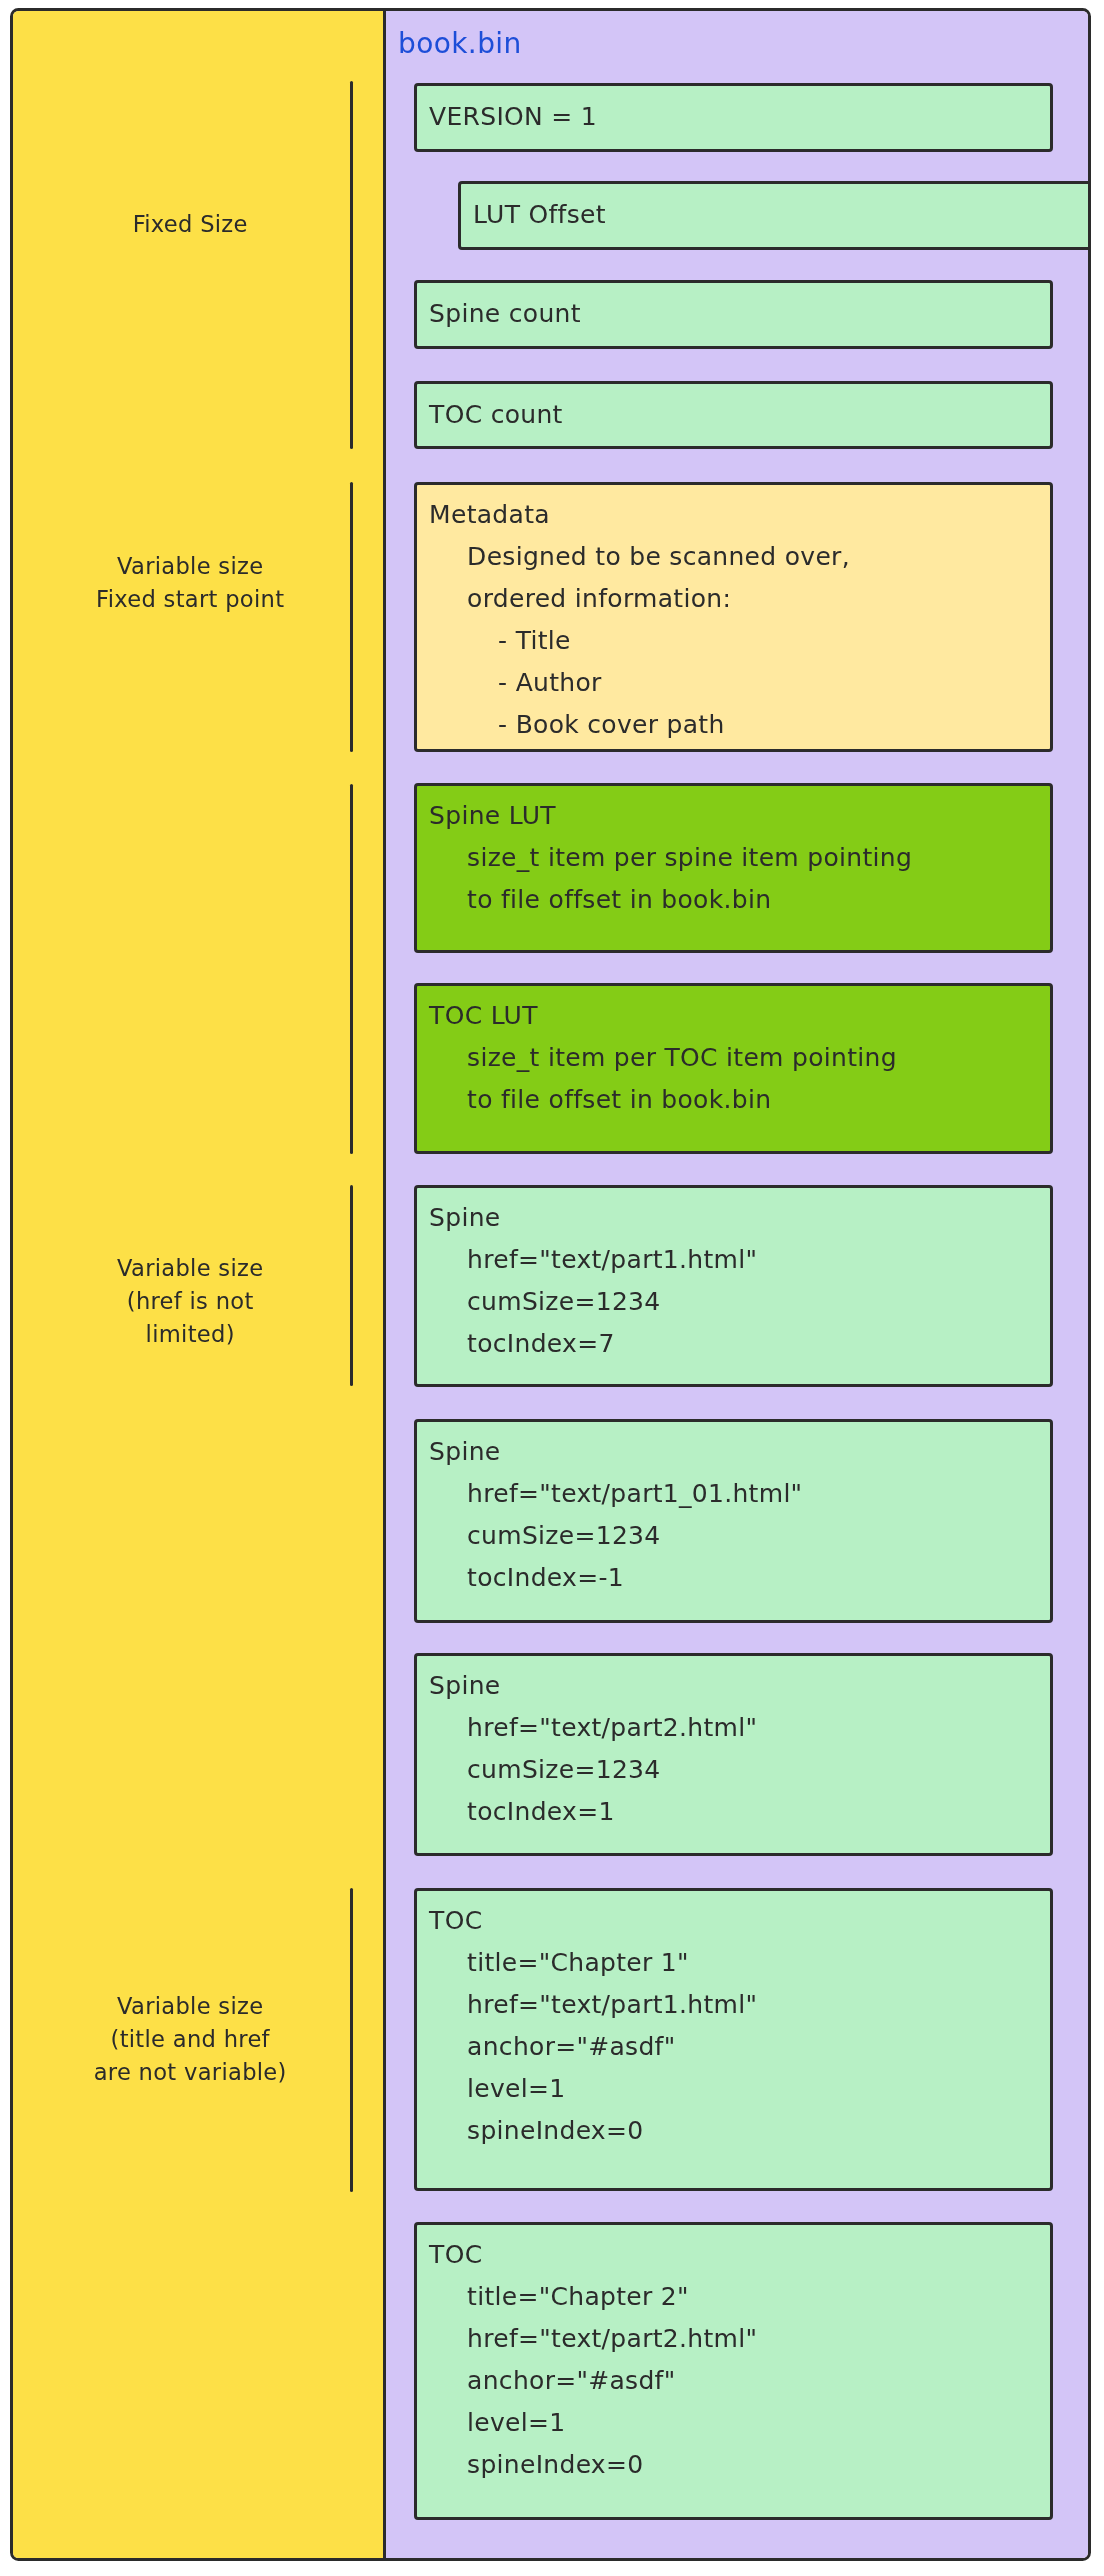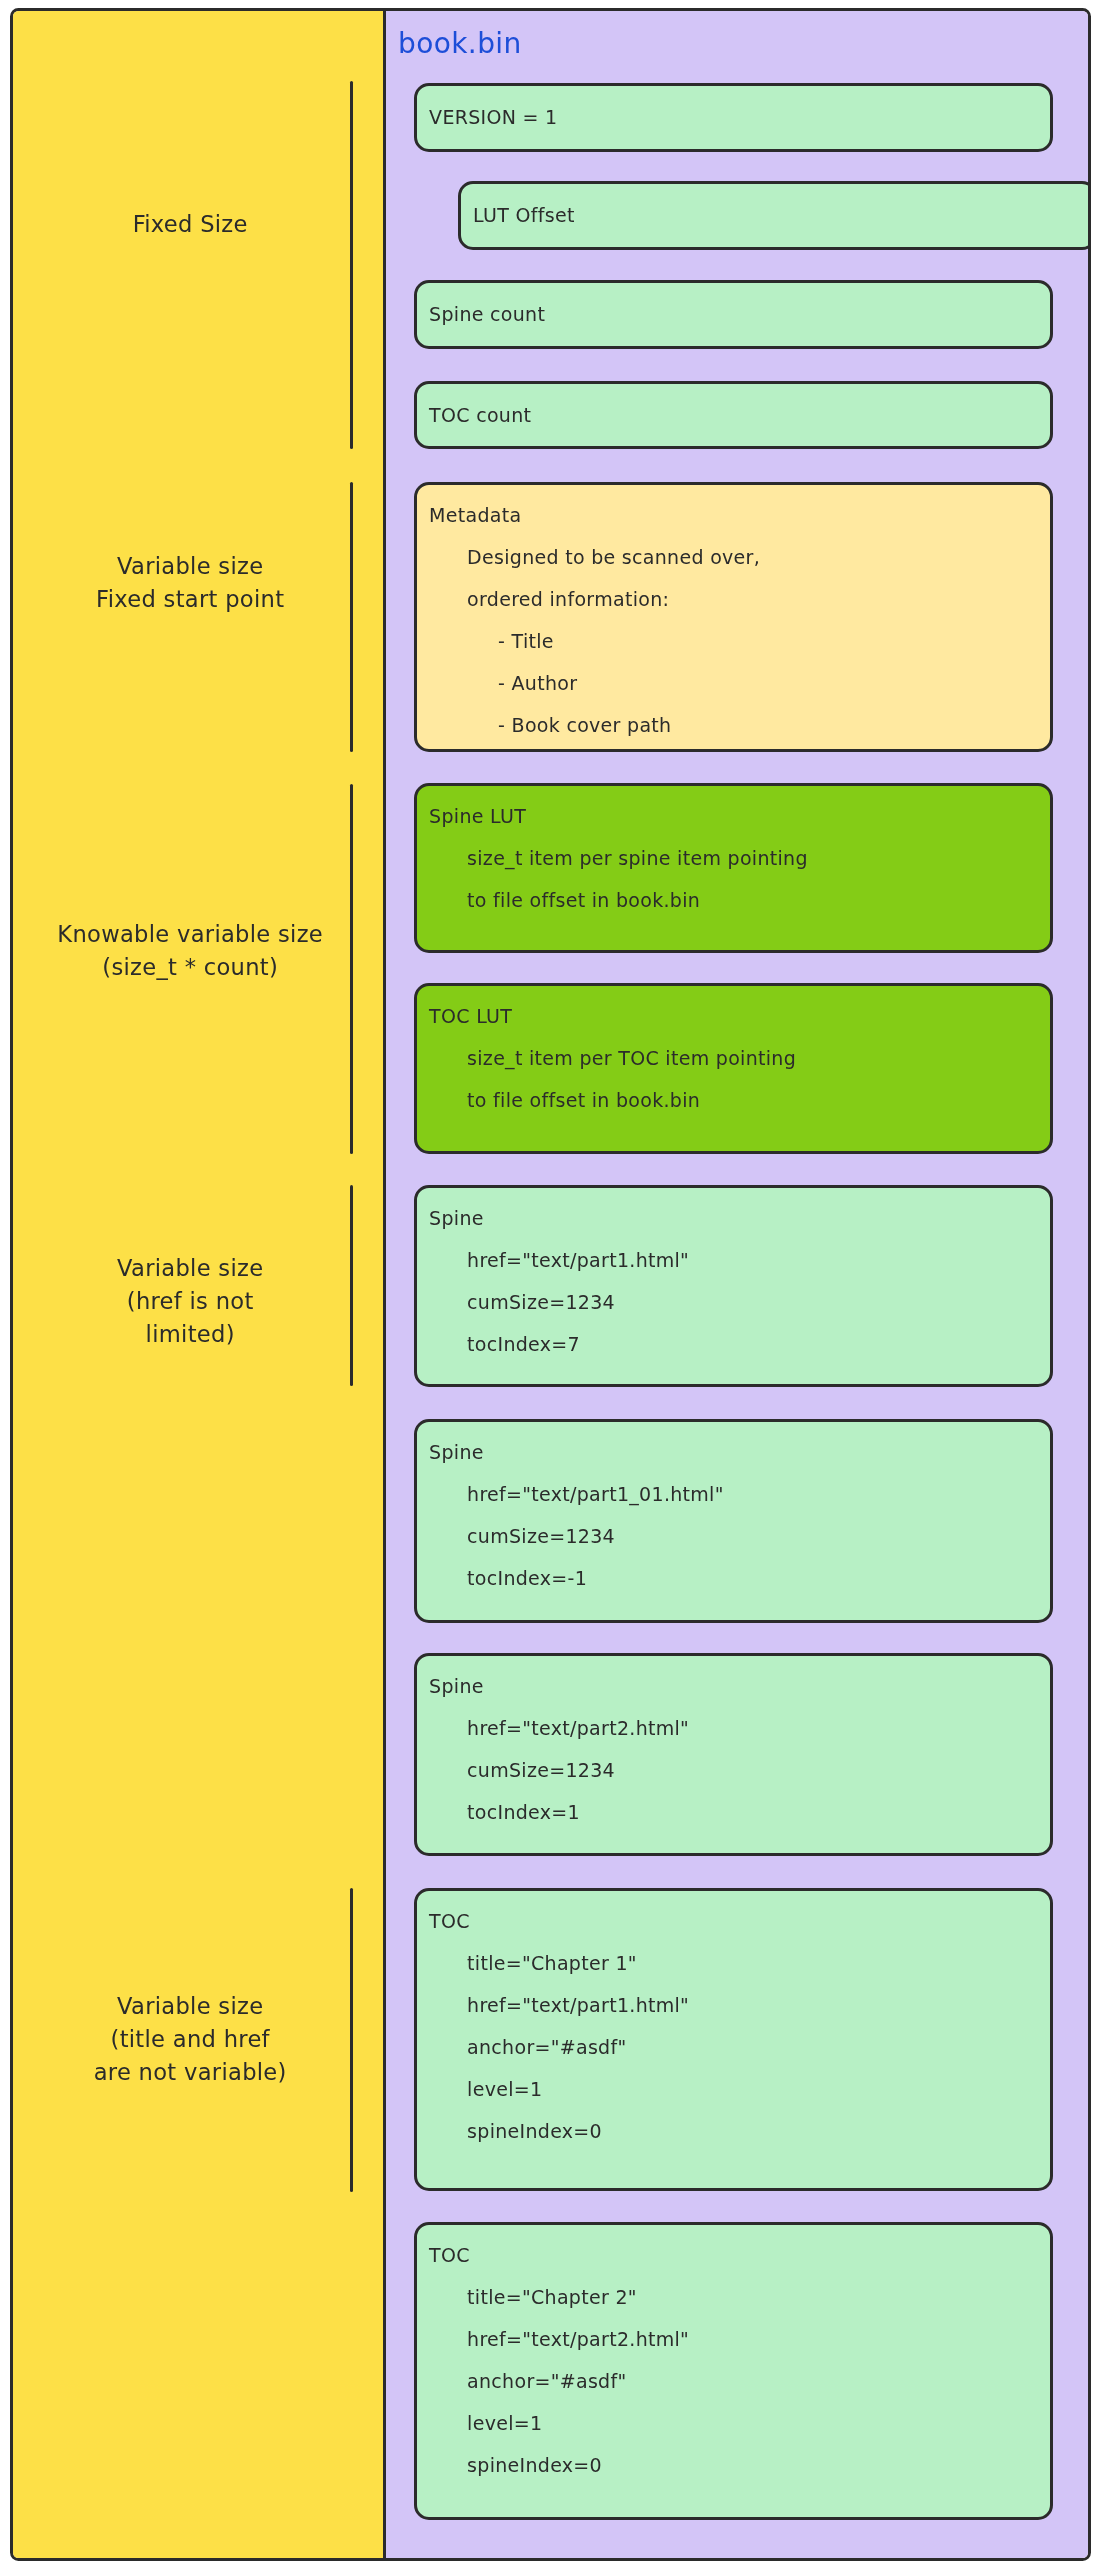--- a/index.html
+++ b/index.html
@@ -36,23 +36,23 @@
   .panel{
     position:relative;flex:1;background:#d3c5f7;border-left:3.3px solid #2b2b2b;
   }
   .panel-title{
     position:absolute;top:13.4px;left:12px;width:100%;text-align:left;
     font-size:28px;line-height:37px;letter-spacing:0.4px;color:#1d4ed8;
   }
 
   .box{
     position:absolute;left:28.4px;width:639px;box-sizing:border-box;
-    border:3.3px solid #2b2b2b;border-radius:15px;
+    border:3.3px solid #2b2b2b;border-radius:4px;
     padding:8.4px 10px 0 11.7px;
-    font-size:19px;line-height:42px;letter-spacing:0.3px;color:#2b2b2b;
+    font-size:25px;line-height:42px;letter-spacing:0.3px;color:#2b2b2b;
   }
   .green{background:#b7f0c5;}
   .yellow{background:#ffe9a0;}
   .blue{background:#84cc16;}
 
   .box-title{white-space:nowrap;}
   .box-line{white-space:nowrap;}
   .box-line.i1{padding-left:38px;}
   .box-line.i2{padding-left:69px;}
 
@@ -81,24 +81,20 @@
 
     <div class="side-label lab1">
       <div>Fixed Size</div>
     </div>
 
     <div class="side-label lab2">
       <div>Variable size</div>
       <div>Fixed start point</div>
     </div>
 
-    <div class="side-label lab3">
-      <div>Knowable variable size</div>
-      <div>(size_t * count)</div>
-    </div>
 
     <div class="side-label lab4">
       <div>Variable size</div>
       <div>(href is not</div>
       <div>limited)</div>
     </div>
 
     <div class="side-label lab5">
       <div>Variable size</div>
       <div>(title and href</div>

